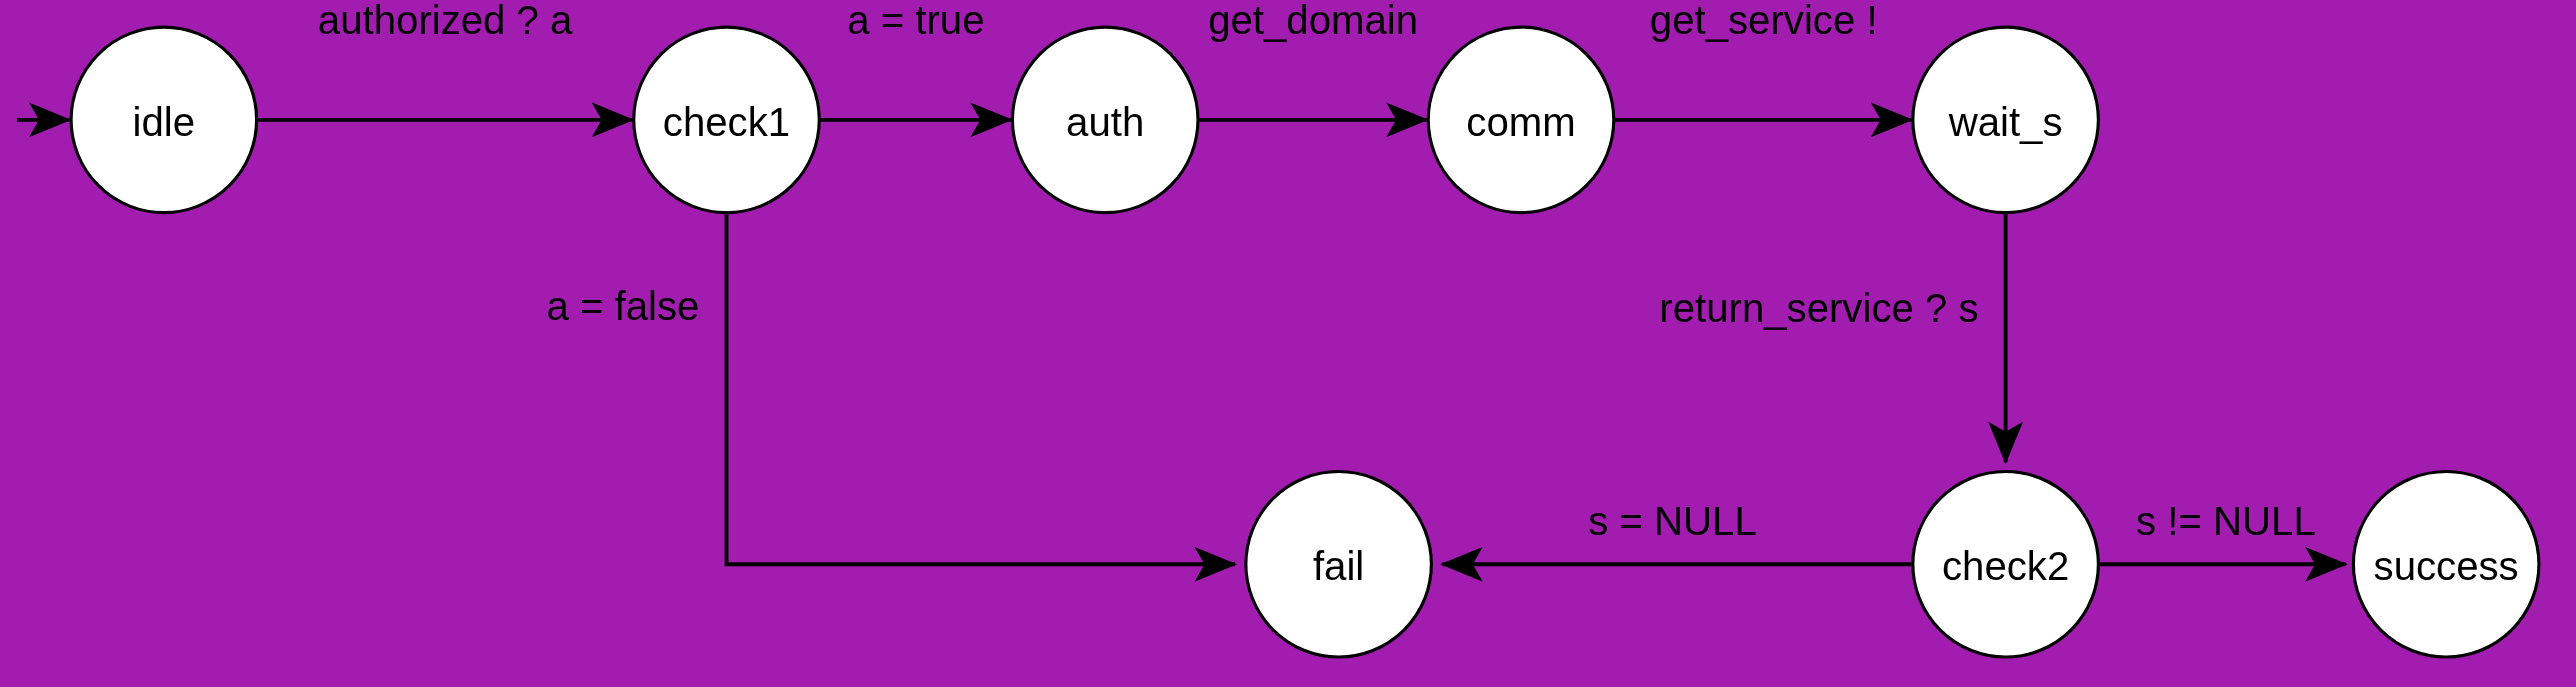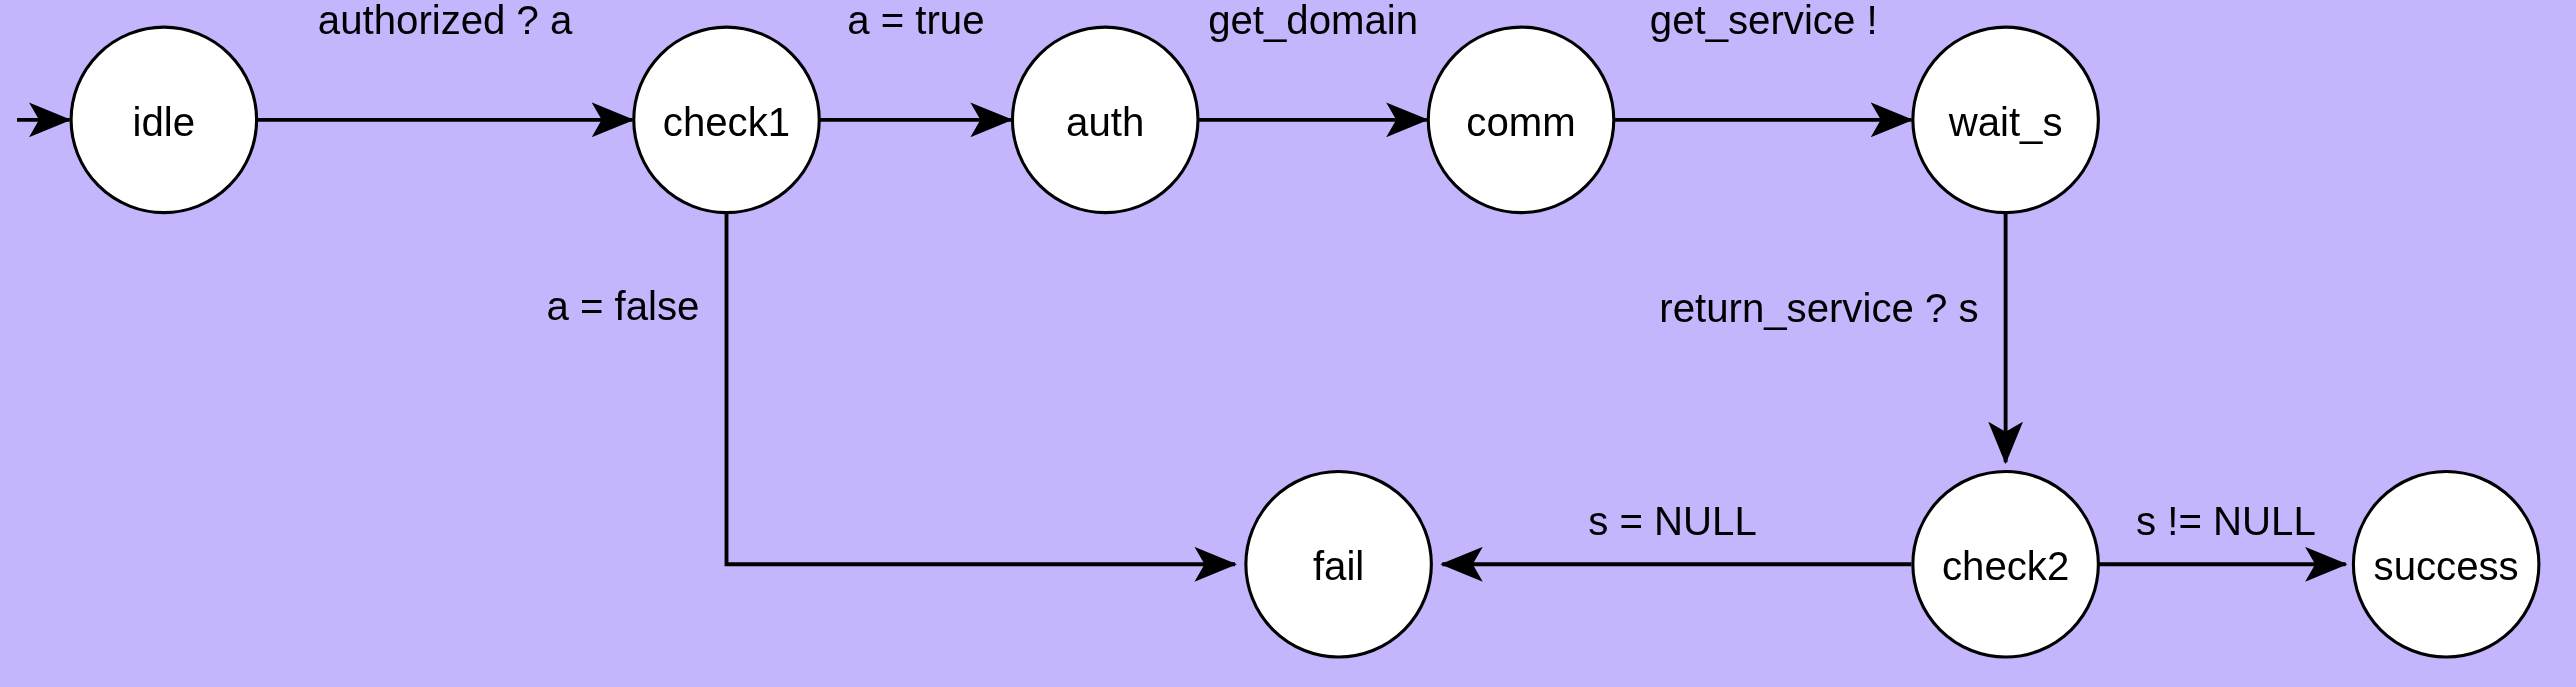--- a/index.html
+++ b/index.html
@@ -7,21 +7,21 @@
     padding: 0;
     background: #ffffff;
   }
   body {
     font-family: "Liberation Sans", sans-serif;
   }
   #diagram-root {
     position: relative;
     width: 2576px;
     height: 688px;
-    background: #c4b5fd;
+    background: #a21caf;
     overflow: hidden;
   }
   #fsm-svg {
     display: block;
     width: 2576px;
     height: 688px;
   }
   .node-circle {
     fill: #ffffff;
     stroke: #000000;

